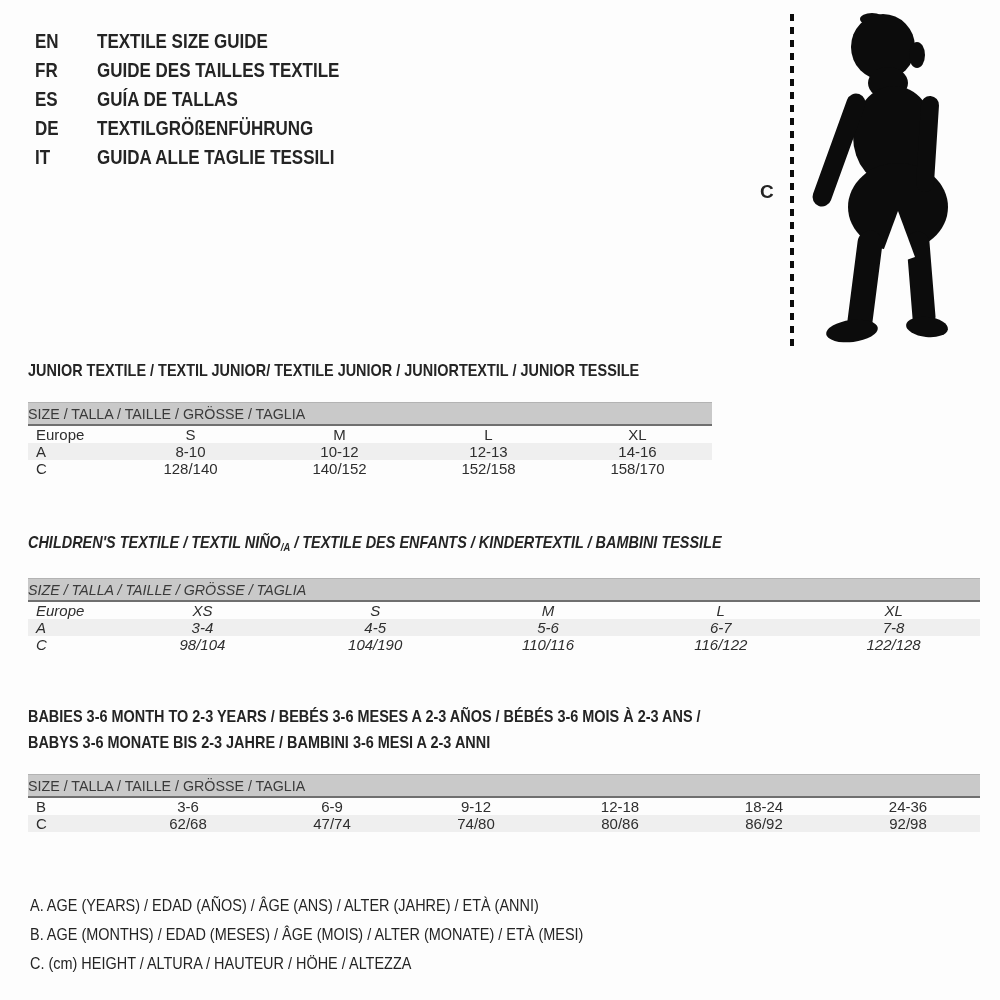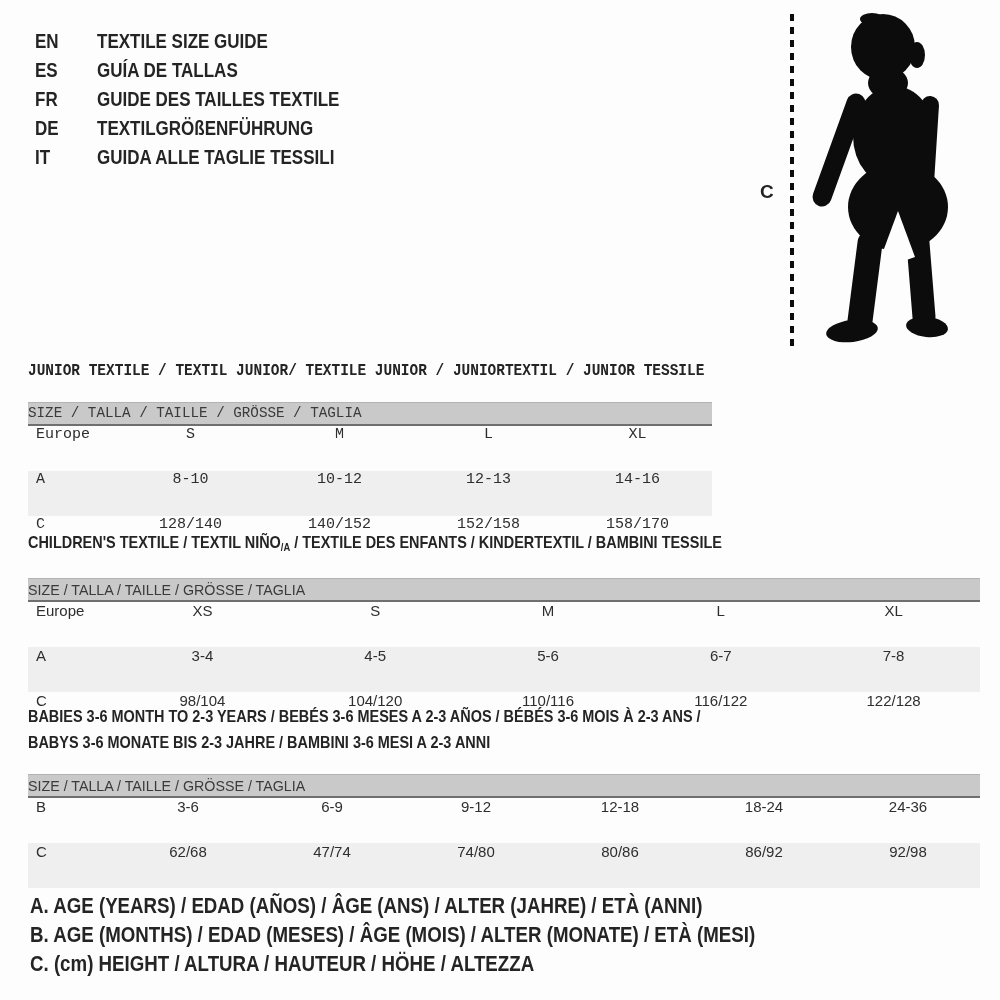--- a/index.html
+++ b/index.html
@@ -25,59 +25,59 @@
   .dotted{position:absolute;left:790px;top:14px;width:4px;height:333px;
     background-image:repeating-linear-gradient(to bottom,var(--silhouette) 0 7px,transparent 7px 13px);}
   .cmark{position:absolute;left:760px;top:181px;font-weight:700;font-size:19px;}
   .baby-svg{position:absolute;left:806px;top:11px;width:146px;height:336px;}
   .baby-svg ellipse,.baby-svg path{fill:var(--silhouette);}
   .baby-svg line{stroke:var(--silhouette);}
   .baby-svg .notch{fill:var(--page_bg);}
 
   
   .size-section{position:absolute;left:28px;}
-  .size-section.junior{top:358px;font-family:Liberation Mono, monospace;}
-  .size-section.children{top:530px;}
+  .size-section.junior{top:358px;}
+  .size-section.children{top:530px;font-style:italic;}
   .size-section.babies{top:704px;}
   .section-title{font-weight:700;font-size:17px;line-height:26px;margin-bottom:18px;}
   .size-table{width:952px;font-size:15px;color:var(--table_text);}
   .size-section.junior .size-table{width:684px;}
   .size-bar{height:24px;background:var(--header_bar_bg);
     border-top:1px solid var(--header_bar_top_border);
     border-bottom:2px solid var(--header_bar_border);
     line-height:21px;color:#3a3a3a;}
-  .trow{display:flex;height:45px;align-items:flex-start;}
+  .trow{display:flex;height:17px;align-items:flex-start;}
   .trow.shaded{background:var(--shaded_row);}
   .trow .lbl{width:88px;padding-left:8px;flex:none;}
   .trow .val{flex:1;text-align:center;}
 
   
   .legend{position:absolute;left:30px;top:891px;}
-  .legend-line{height:29px;line-height:29px;font-weight:700;font-size:22px;}
+  .legend-line{height:29px;line-height:29px;font-weight:400;font-size:17px;}
   .small{font-size:11px;vertical-align:-3px;}
 </style>
 </head>
 <body>
 
 <div class="canvas">
 
   <div class="lang-list" id="langList">
   <div class="lang-row">
     <span class="lang-code"><span class="cond">EN</span></span>
     <span class="lang-label"><span class="cond">TEXTILE SIZE GUIDE</span></span>
   </div>
 
   <div class="lang-row">
+    <span class="lang-code"><span class="cond">FR</span></span>
+    <span class="lang-label"><span class="cond">GUIDE DES TAILLES TEXTILE</span></span>
+  </div>
+
+  <div class="lang-row">
     <span class="lang-code"><span class="cond">ES</span></span>
     <span class="lang-label"><span class="cond">GUÍA DE TALLAS</span></span>
-  </div>
-
-  <div class="lang-row">
-    <span class="lang-code"><span class="cond">FR</span></span>
-    <span class="lang-label"><span class="cond">GUIDE DES TAILLES TEXTILE</span></span>
   </div>
 
   <div class="lang-row">
     <span class="lang-code"><span class="cond">DE</span></span>
     <span class="lang-label"><span class="cond">TEXTILGRÖßENFÜHRUNG</span></span>
   </div>
 
   <div class="lang-row">
     <span class="lang-code"><span class="cond">IT</span></span>
     <span class="lang-label"><span class="cond">GUIDA ALLE TAGLIE TESSILI</span></span>
@@ -161,21 +161,21 @@
   <span class="val">3-4</span>
               <span class="val">4-5</span>
               <span class="val">5-6</span>
               <span class="val">6-7</span>
               <span class="val">7-8</span>
             </div>
 
   <div class="trow">
     <span class="lbl">C</span>
   <span class="val">98/104</span>
-              <span class="val">104/120</span>
+              <span class="val">104/190</span>
               <span class="val">110/116</span>
               <span class="val">116/122</span>
               <span class="val">122/128</span>
             </div>
 </div>
     </div>
   </section>
 
   <section class="size-section babies">
     <div class="section-title">

